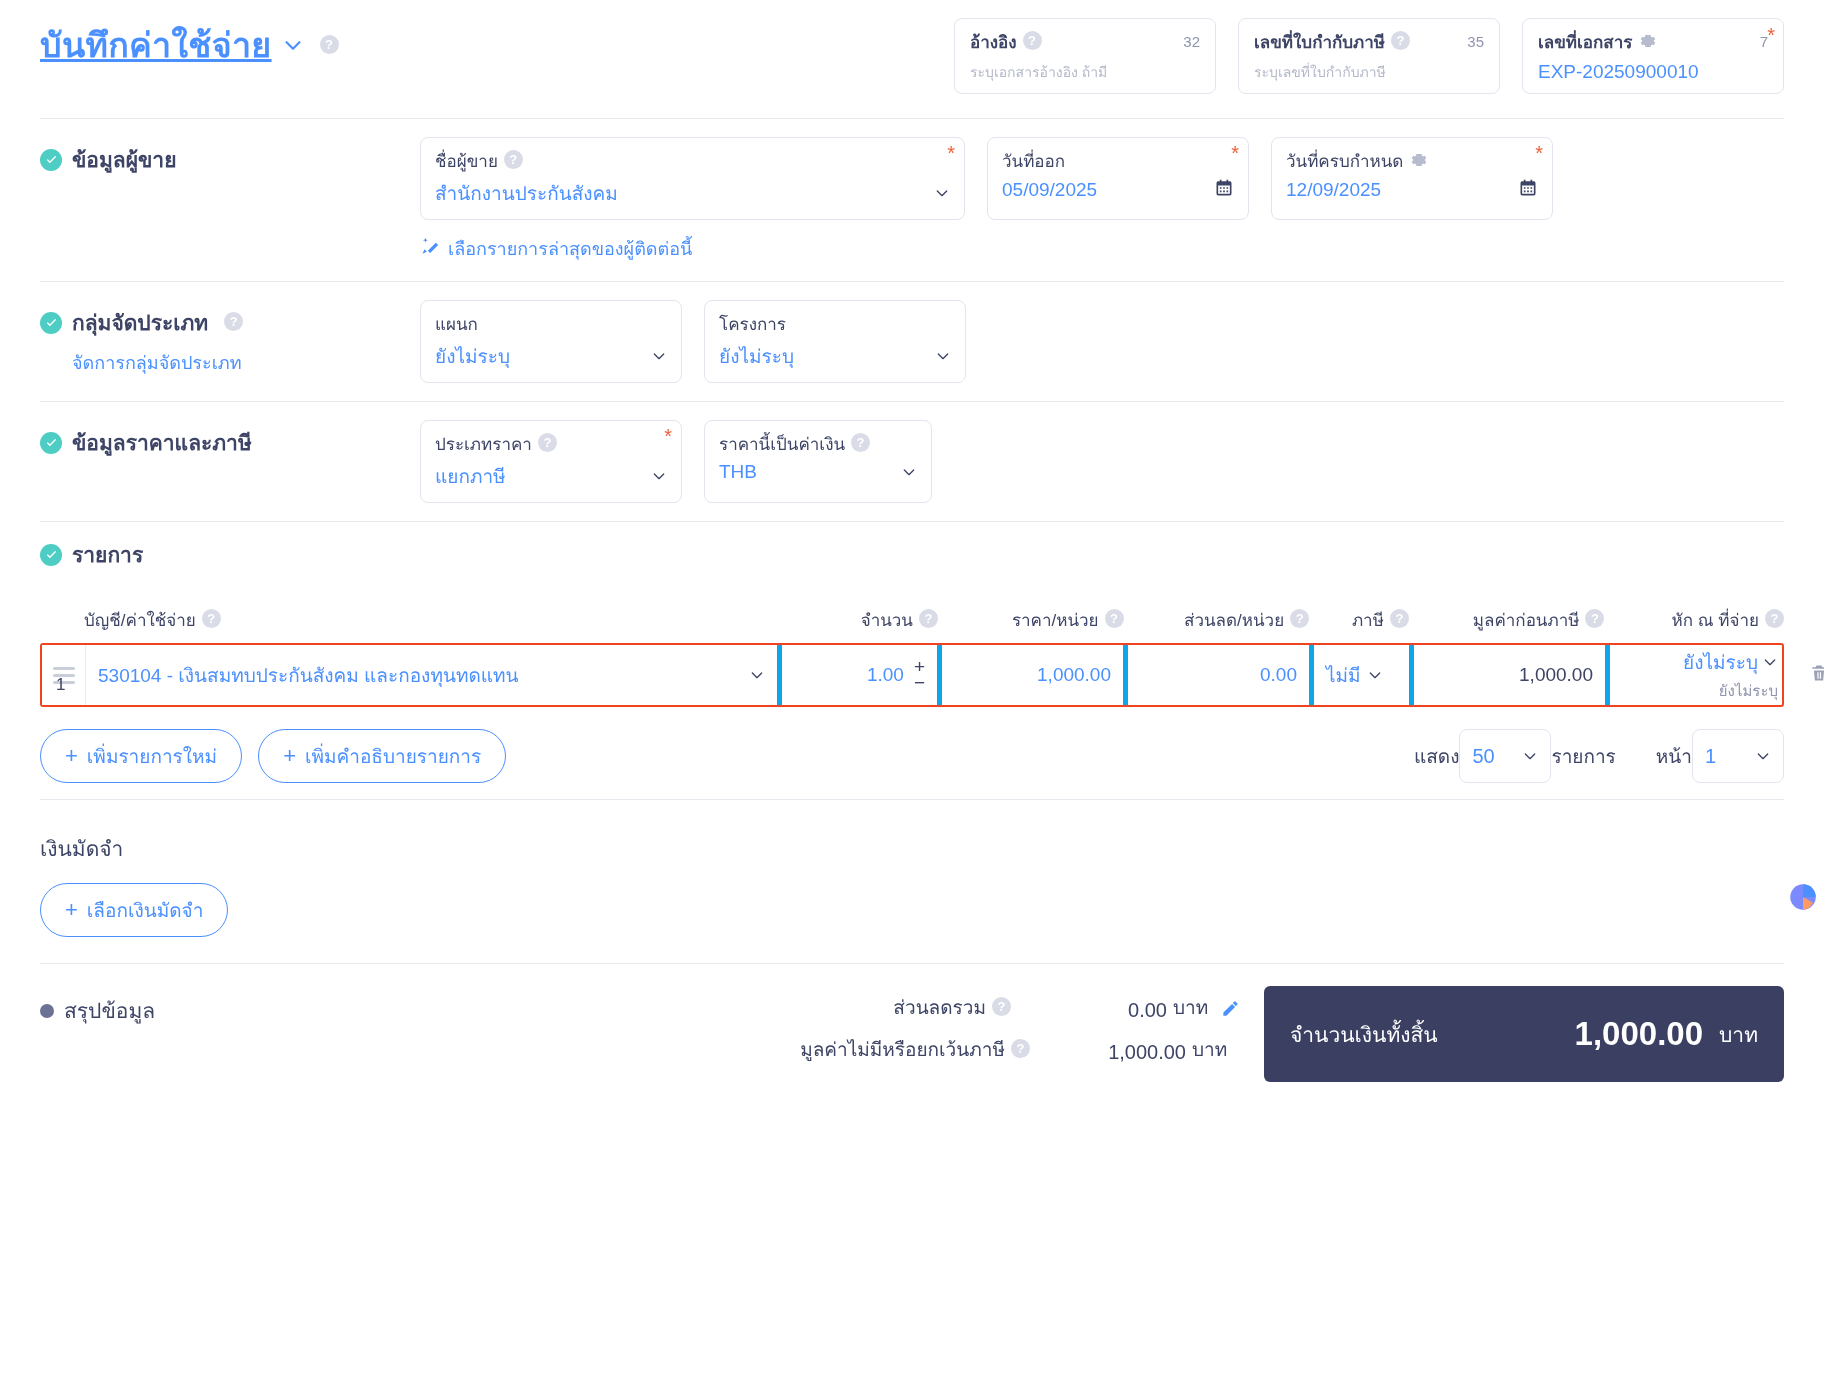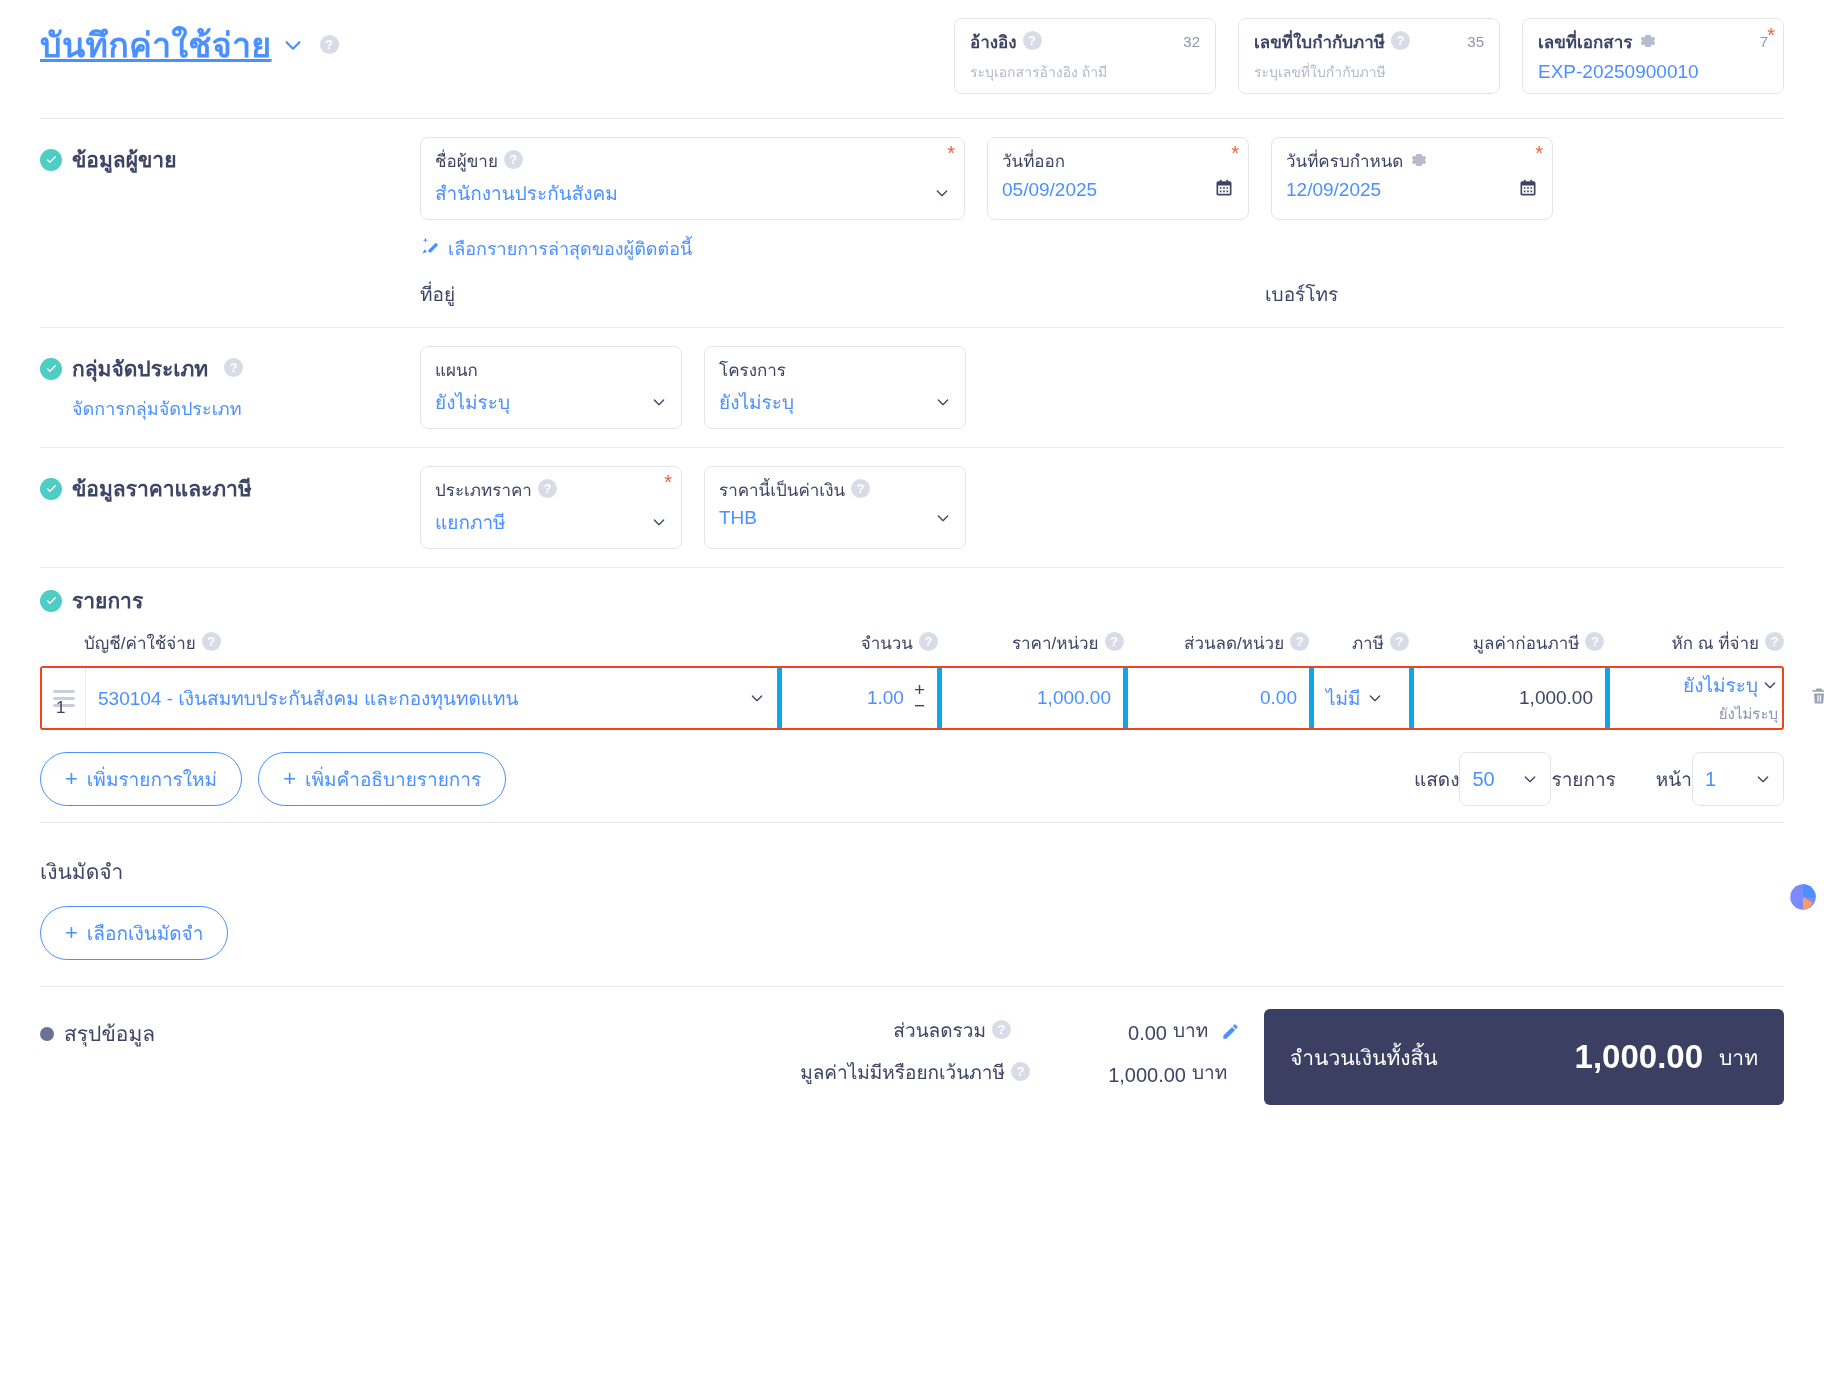--- a/index.html
+++ b/index.html
@@ -261,24 +261,20 @@
 
       <div class="magic-link">
         <span>
           <svg width="20" height="20" viewBox="0 0 24 24" fill="#4a90ff">
               <path d="M6.5 2l.8 2.2L9.5 5l-2.2.8L6.5 8l-.8-2.2L3.5 5l2.2-.8L6.5 2zM19 8l-9.6 9.6 2.8 2.8L21.8 10.8 19 8zM8.2 18.8L5.4 16 3 21.2 8.2 18.8z"></path>
             </svg>
         </span>
         <span>เลือกรายการล่าสุดของผู้ติดต่อนี้</span>
       </div>
 
-      <div class="addr-row">
-        <span class="addr-label">ที่อยู่</span>
-        <span class="addr-label" style="margin-left:810px;">เบอร์โทร</span>
-      </div>
     </div>
   </div>
 
   <div class="divider"></div>
 
   <div class="section">
     <div class="sec-title-col">
       <div class="sec-title">
         <span class="check-badge">
             <svg viewBox="0 0 24 24">
@@ -334,21 +330,21 @@
           <span>ประเภทราคา</span>
           <span class="help-icon">?</span>
         </div>
         <div class="sel-row">
           <span class="sel-value">แยกภาษี</span>
           <svg class="chev sel-arrow" viewBox="0 0 24 24">
               <path d="M5 9l7 7 7-7"></path>
             </svg>
         </div>
       </div>
-      <div class="sel-box" style="width:262px;">
+      <div class="sel-box" style="width:228px;">
         <div class="sel-label">
           <span>ราคานี้เป็นค่าเงิน</span>
           <span class="help-icon">?</span>
         </div>
         <div class="sel-row">
           <span class="sel-value">THB</span>
           <svg class="chev sel-arrow" viewBox="0 0 24 24">
               <path d="M5 9l7 7 7-7"></path>
             </svg>
         </div>
@@ -374,21 +370,21 @@
         <span class="help-icon">?</span>
       </div>
       <div class="th" style="width:160px;">
         <span>จำนวน</span>
         <span class="help-icon">?</span>
       </div>
       <div class="th" style="width:186px;">
         <span>ราคา/หน่วย</span>
         <span class="help-icon">?</span>
       </div>
-      <div class="th" style="width:186px;">
+      <div class="th" style="width:186px;margin-top:23px;">
         <span>ส่วนลด/หน่วย</span>
         <span class="help-icon">?</span>
       </div>
       <div class="th" style="width:100px;">
         <span>ภาษี</span>
         <span class="help-icon">?</span>
       </div>
       <div class="th" style="width:196px;">
         <span>มูลค่าก่อนภาษี</span>
         <span class="help-icon">?</span>

